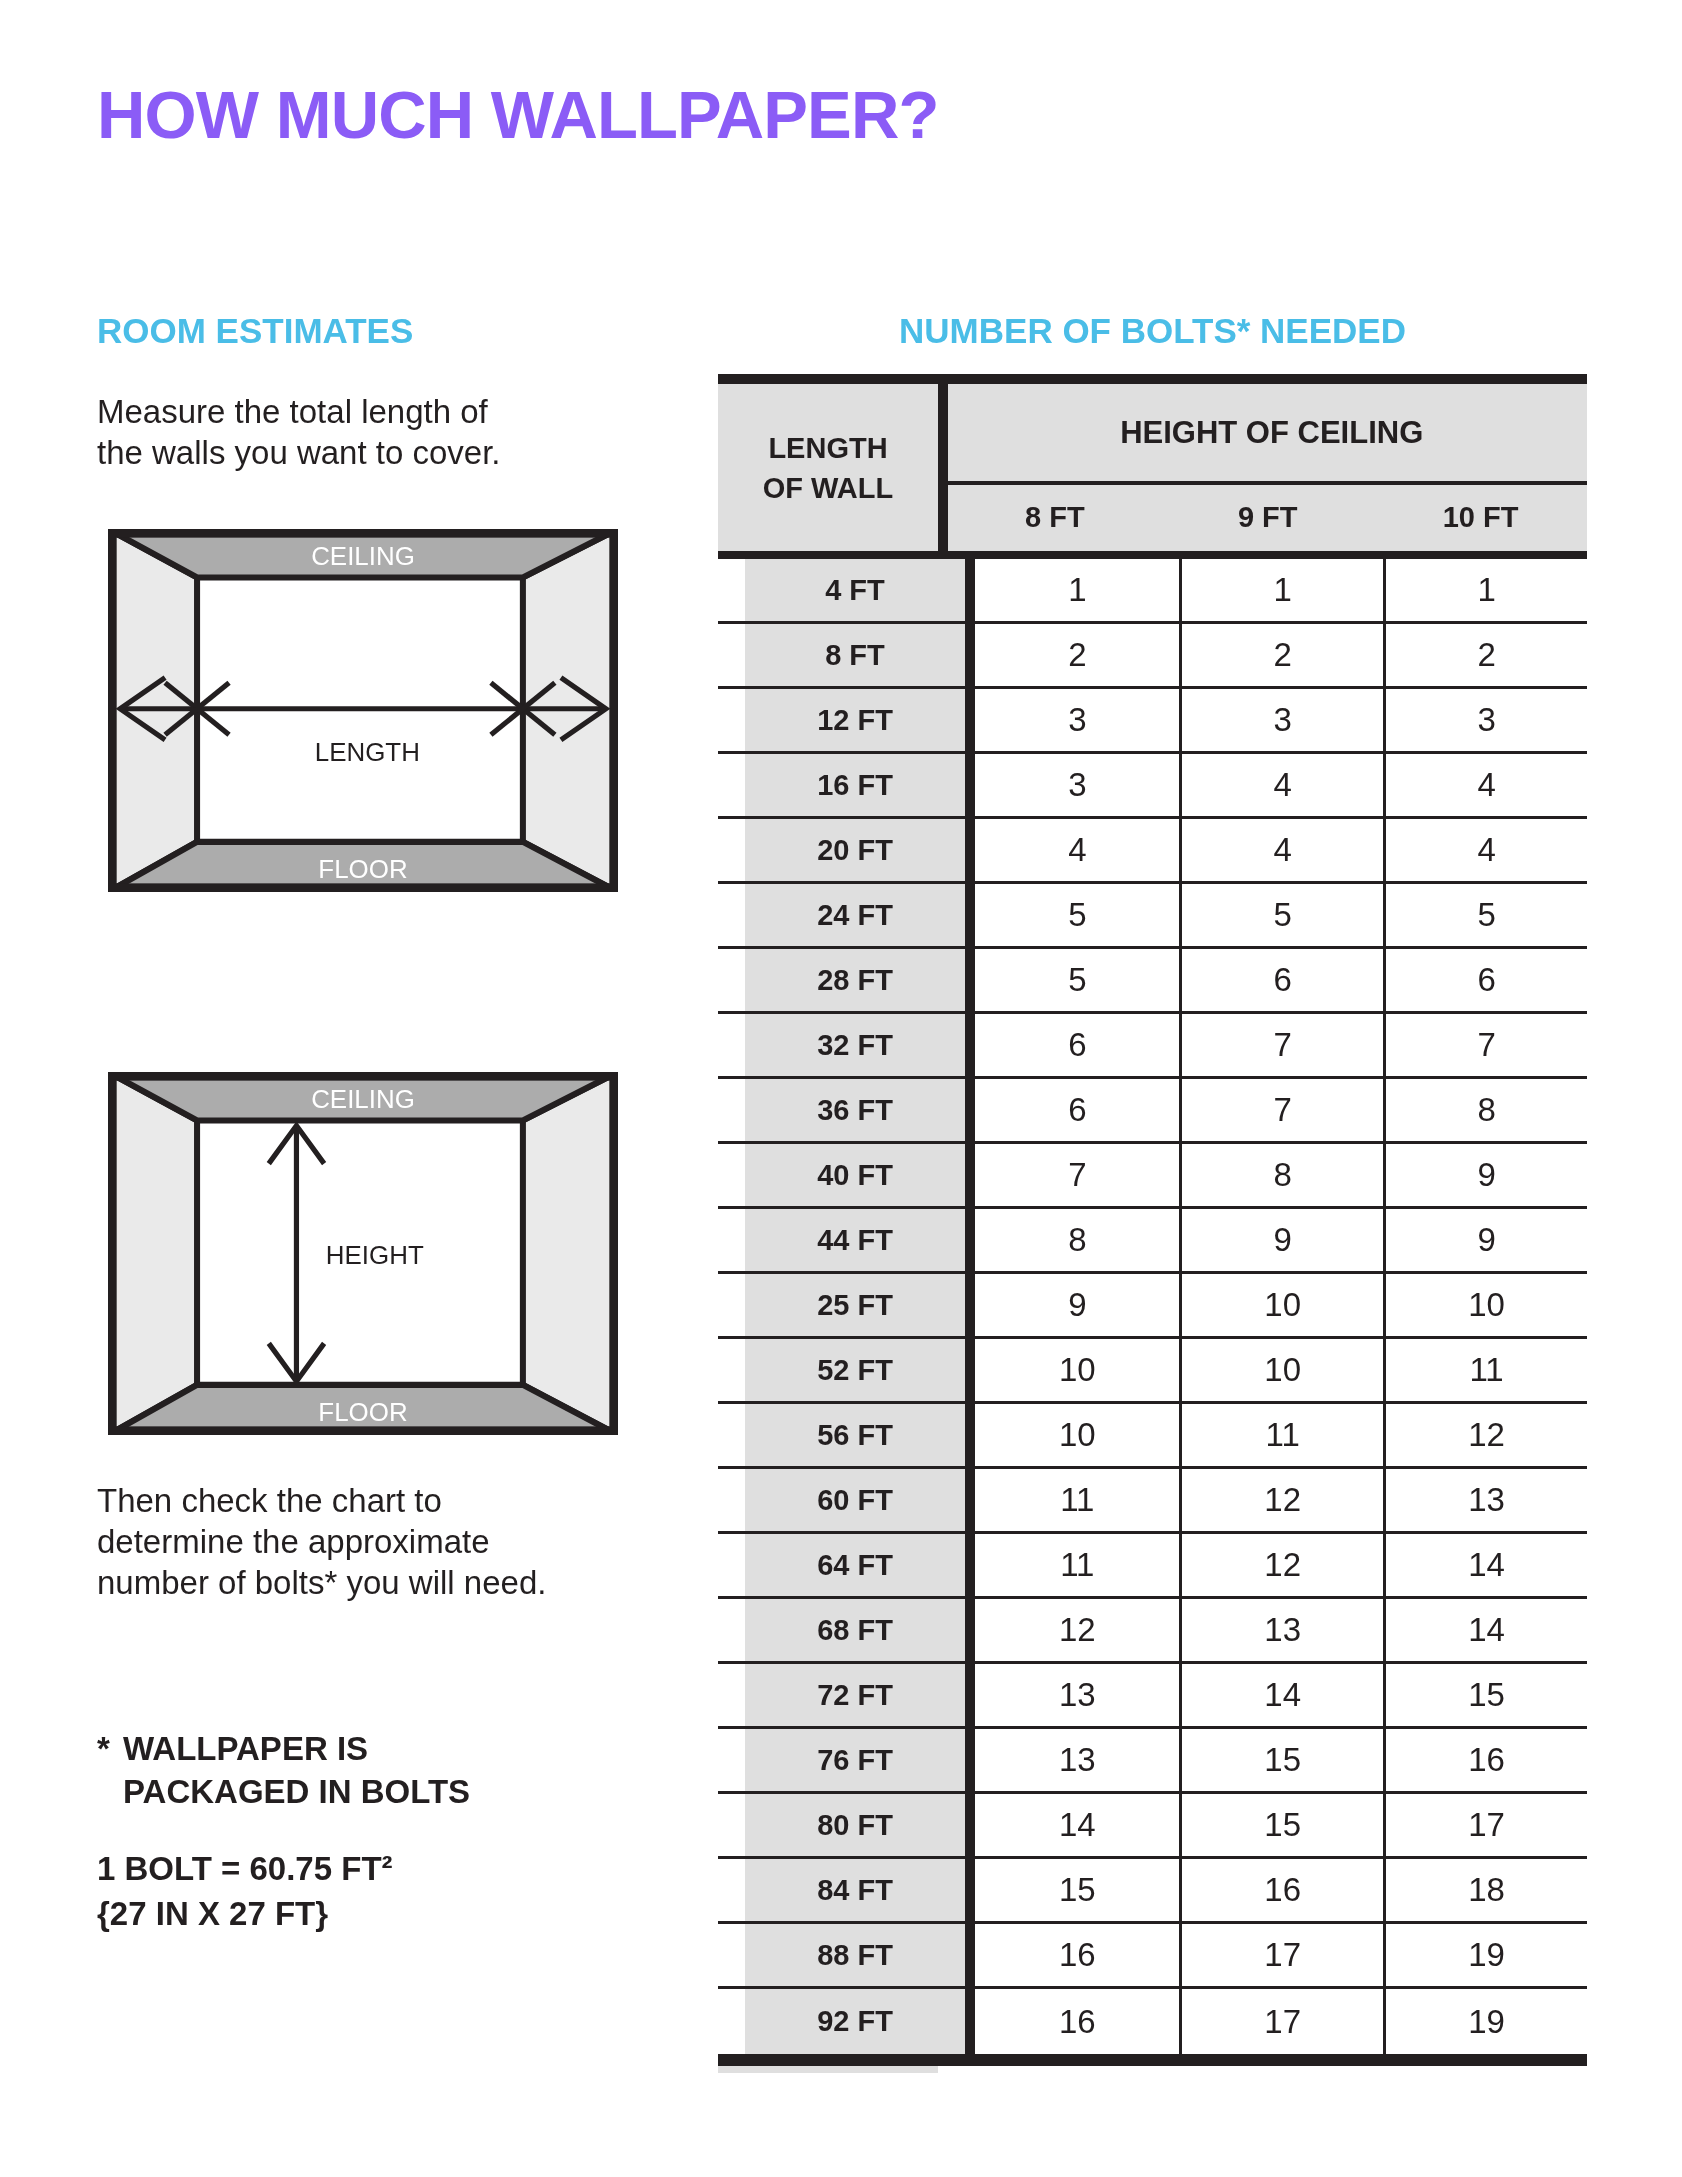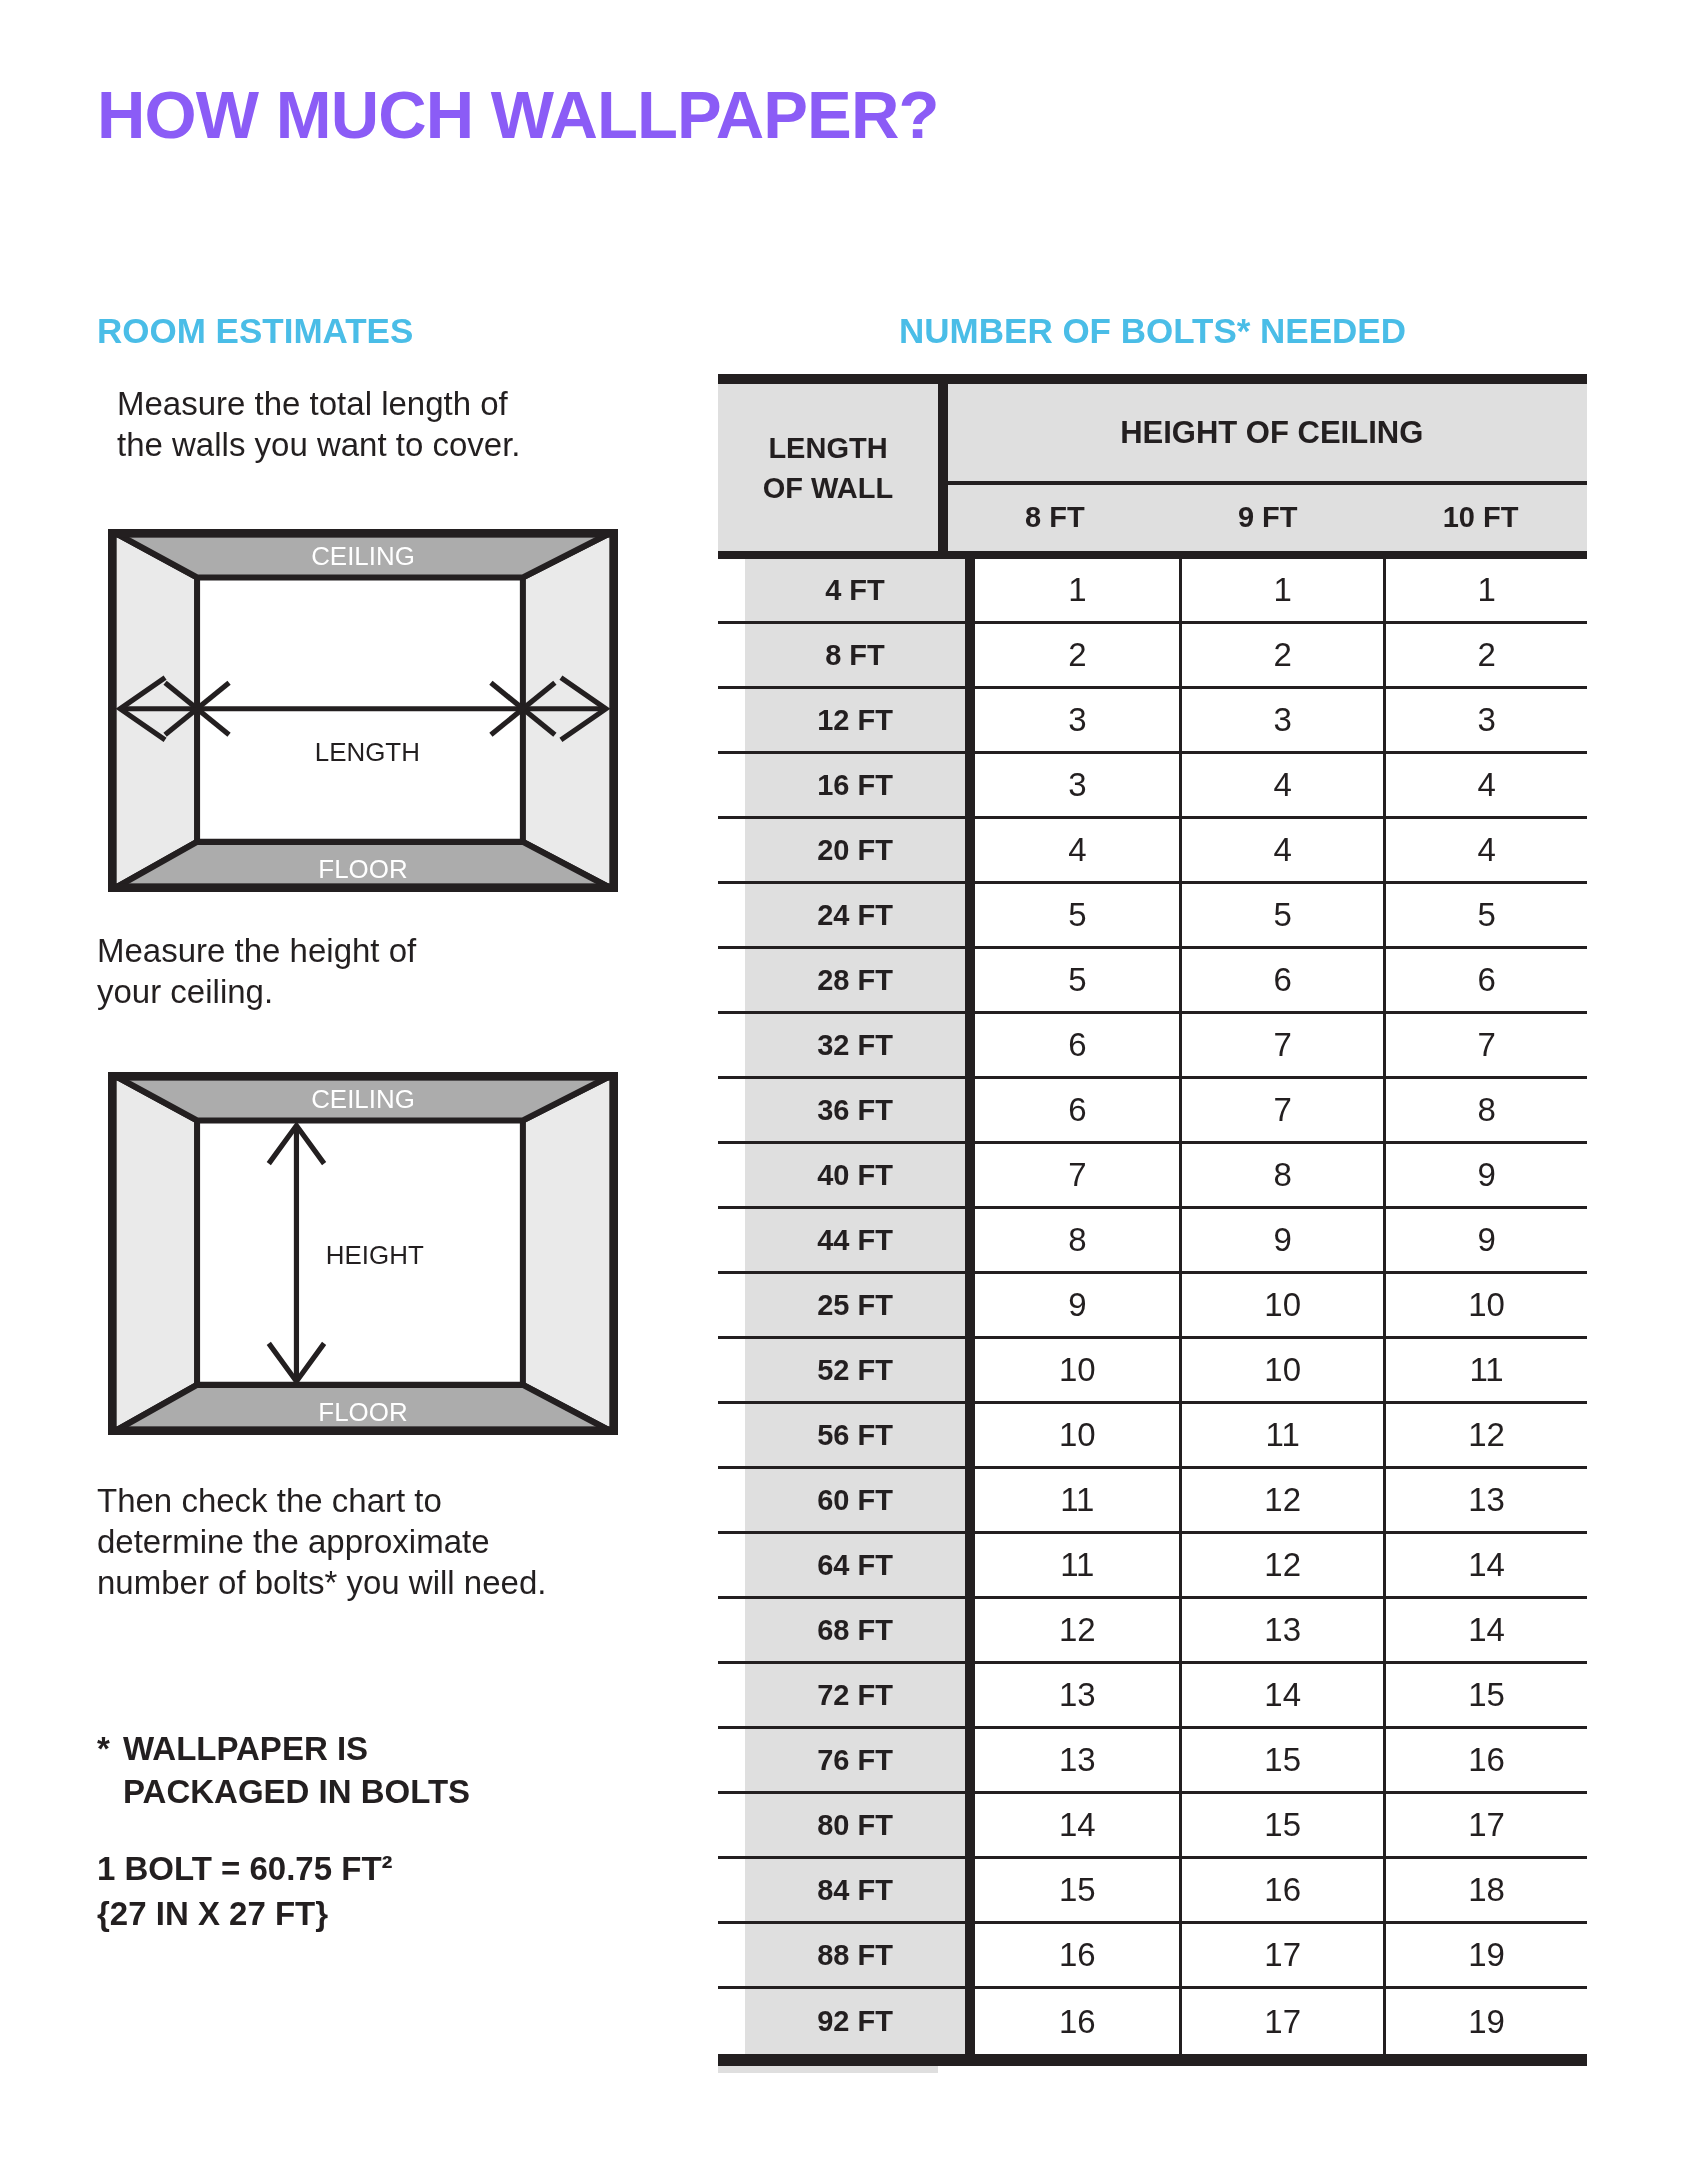--- a/index.html
+++ b/index.html
@@ -10,21 +10,21 @@
   .abs{position:absolute;}
 
   
   .page-title{left:97px;top:76px;font-size:67px;font-weight:bold;color:#8b5cf6;letter-spacing:-0.9px;}
   .sec-head{font-size:35px;font-weight:bold;color:#4ABDE7;letter-spacing:0;}
   #room-est-head{left:97px;top:311px;}
   #bolts-head{left:718px;top:311px;width:869px;text-align:center;}
 
   
   .body-text{font-size:33px;line-height:41px;white-space:pre-line;}
-  #step1{left:97px;top:383px;margin-left:20px;}
+  #step1{left:97px;top:391px;}
   #step2{left:97px;top:930px;}
   #step3{left:97px;top:1480px;}
 
   
   .diagram{left:108px;width:510px;height:262px;}
   #diagram-length{top:529px;}
   #diagram-height{top:1072px;}
   .diagram svg{display:block;width:510px;height:363px;}
   .wall-label{font-size:30px;fill:#ffffff;font-family:"Liberation Sans",sans-serif;}
   .measure-label{font-size:30px;fill:#231F20;font-family:"Liberation Sans",sans-serif;}
@@ -88,22 +88,20 @@
         <polyline points="524,172 576,208 524,244"></polyline>
         <line x1="66" y1="178" x2="140" y2="238"></line>
         <line x1="66" y1="238" x2="140" y2="178"></line>
         <line x1="443" y1="178" x2="517" y2="238"></line>
         <line x1="443" y1="238" x2="517" y2="178"></line>
       </g>
       <text class="measure-label" x="300" y="268" text-anchor="middle">LENGTH</text>
     </svg>
   </div>
 
-  <div class="abs body-text" id="step2">Measure the height of
-your ceiling.</div>
 
   <div class="abs diagram" id="diagram-height">
     <svg viewBox="0 0 590 420">
       <rect x="0" y="0" width="590" height="420" fill="#ffffff"></rect>
       <polygon points="0,0 103,56 103,362 0,420" fill="#EAEAEA" stroke="#231F20" stroke-width="7"></polygon>
       <polygon points="590,0 480,56 480,362 590,420" fill="#EAEAEA" stroke="#231F20" stroke-width="7"></polygon>
       <polygon points="0,0 590,0 480,56 103,56" fill="#ACACAC" stroke="#231F20" stroke-width="7"></polygon>
       <polygon points="0,420 590,420 480,362 103,362" fill="#ACACAC" stroke="#231F20" stroke-width="7"></polygon>
       <rect x="5" y="5" width="580" height="410" fill="none" stroke="#231F20" stroke-width="10"></rect>
       <text class="wall-label" x="295" y="42" text-anchor="middle">CEILING</text>

